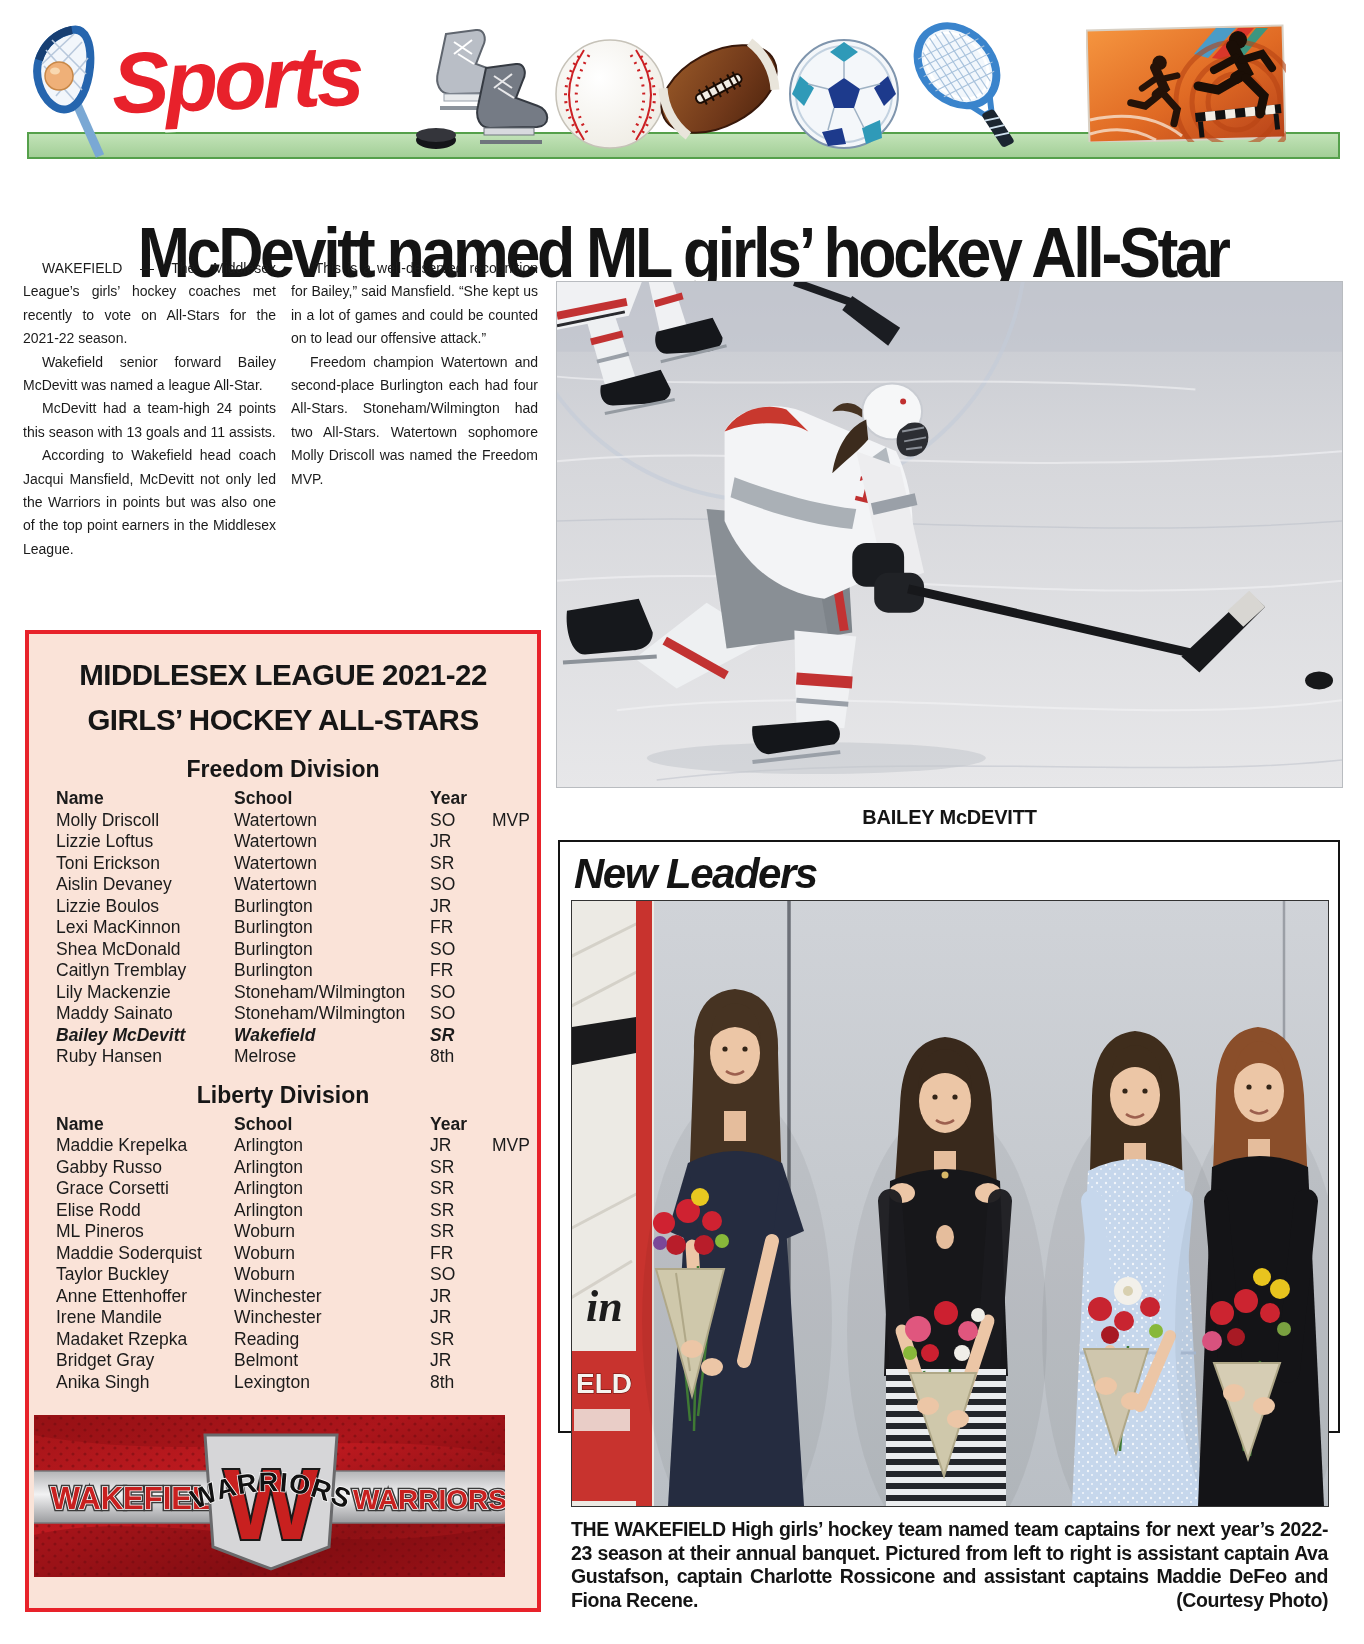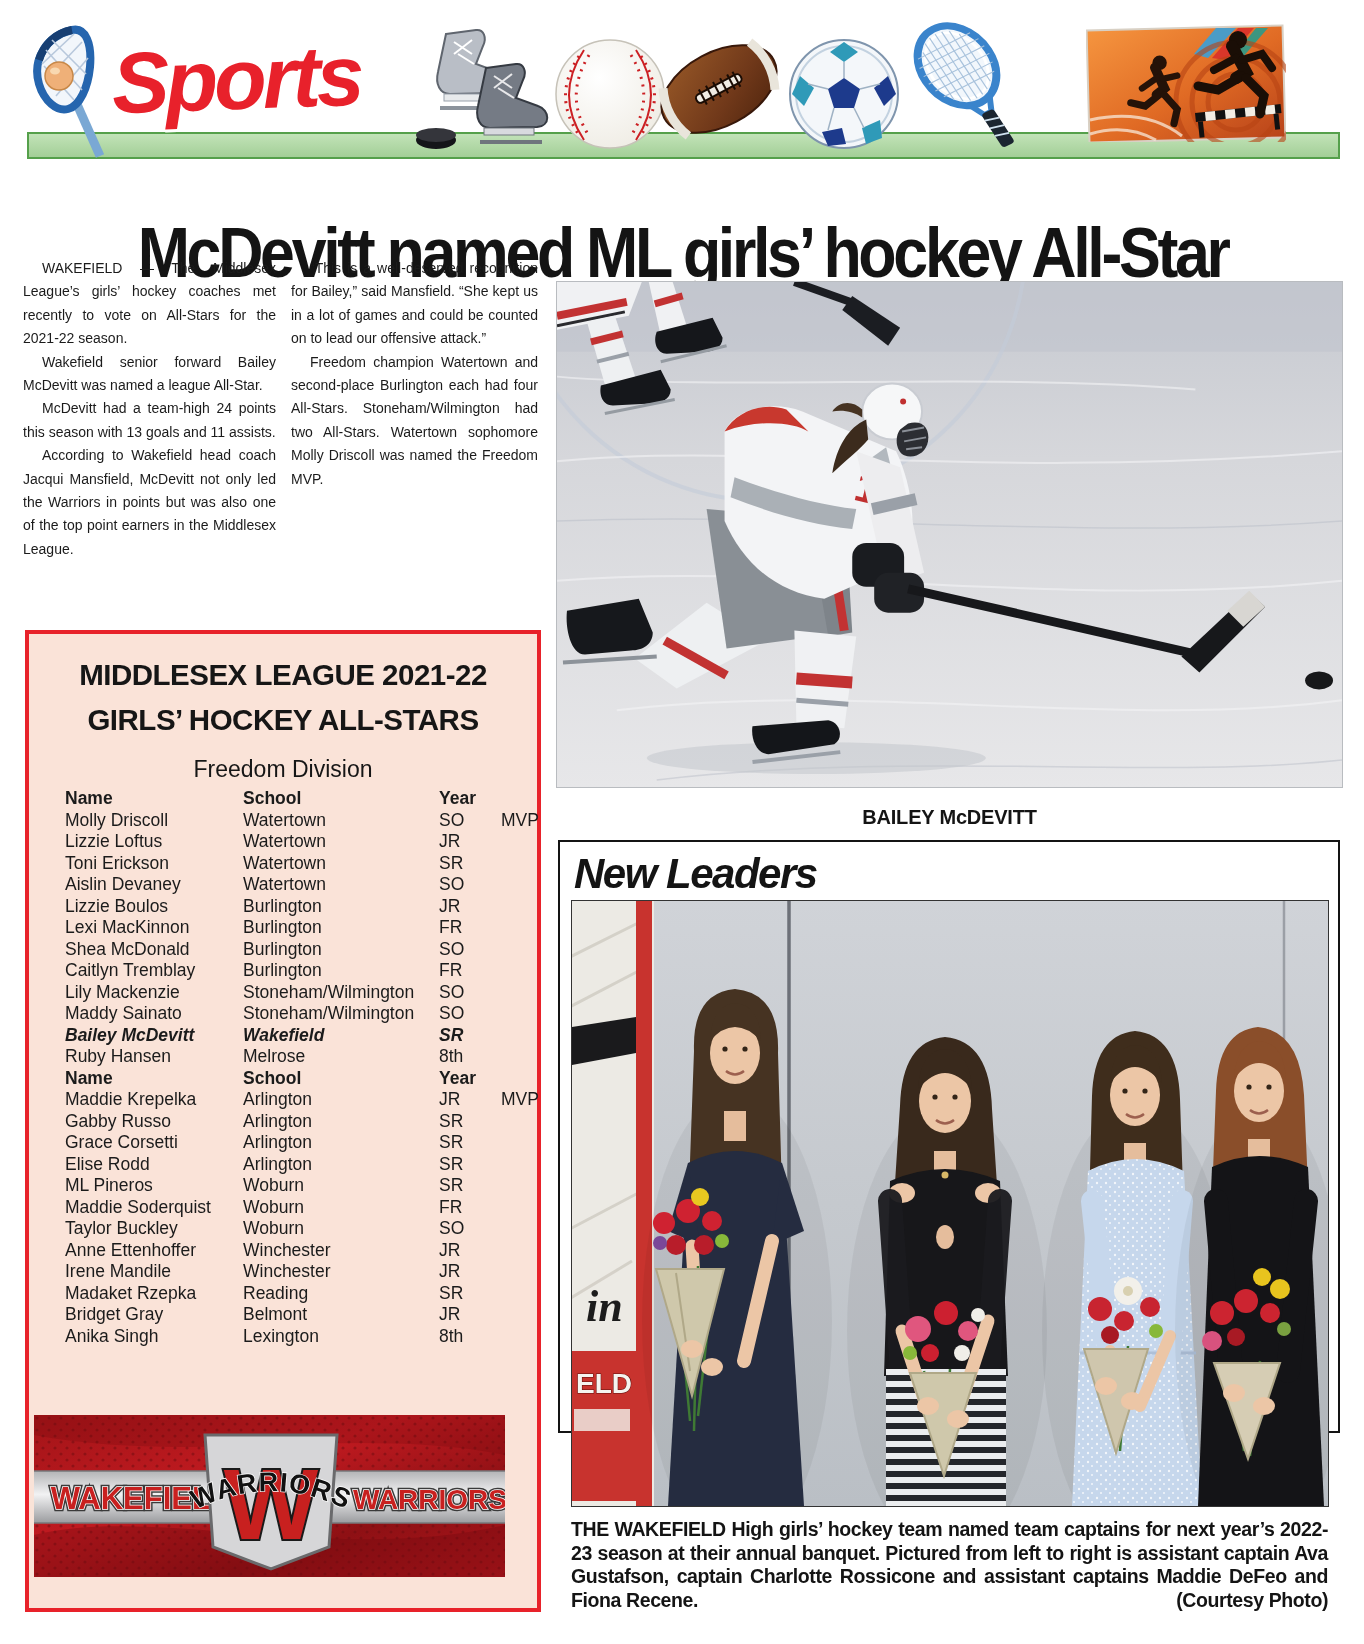--- a/index.html
+++ b/index.html
@@ -24,22 +24,22 @@
   
   .hockey-photo{position:absolute;left:556px;top:281px;width:787px;height:507px;border:1px solid #b9bcc0;box-sizing:border-box;}
   .hockey-photo svg{display:block;width:100%;height:100%;}
   .photo-caption{position:absolute;left:556px;top:806px;width:787px;text-align:center;
       font-size:20px;font-weight:bold;letter-spacing:-.2px;color:#141414;}
   
   .allstars{position:absolute;left:25px;top:630px;width:516px;height:982px;background:#fae3d8;
       border:4px solid #e8222a;box-sizing:border-box;}
   .as-line{text-align:center;font-weight:bold;font-size:29.5px;line-height:45px;letter-spacing:-.5px;color:#161616;}
   .as-line.first{margin-top:18px;}
-  .division-title{text-align:center;font-weight:normal;font-size:23px;margin:14px 0 5px;color:#161616;}
-  .trow{display:grid;grid-template-columns:178px 196px 62px auto;padding-left:36px;
+  .division-title{text-align:center;font-weight:bold;font-size:23px;margin:14px 0 5px;color:#161616;}
+  .trow{display:grid;grid-template-columns:178px 196px 62px auto;padding-left:27px;
       font-size:17.5px;line-height:21.5px;color:#1b1b1b;}
   .trow.thead span{font-weight:bold;}
   .trow.hl span{font-weight:bold;font-style:italic;}
   .warriors{position:absolute;left:5px;top:781px;width:471px;height:162px;}
   .warriors svg{display:block;width:100%;height:100%;}
   
   .new-leaders{position:absolute;left:558px;top:840px;width:782px;height:593px;background:#fff;
       border:2px solid #141414;box-sizing:border-box;}
   .nl-title{position:absolute;left:14px;top:8px;font-size:42px;font-weight:bold;font-style:italic;
       letter-spacing:-1.5px;color:#141414;}
@@ -426,20 +426,21 @@
             <span></span>
           </div>
           <div class="trow">
             <span>Ruby Hansen</span>
             <span>Melrose</span>
             <span>8th</span>
             <span></span>
           </div>
         </div>
         <div class="division">
+          <h3 class="division-title">Liberty Division</h3>
           <div class="trow thead">
             <span>Name</span>
             <span>School</span>
             <span>Year</span>
             <span></span>
           </div>
           <div class="trow">
             <span>Maddie Krepelka</span>
             <span>Arlington</span>
             <span>JR</span>

